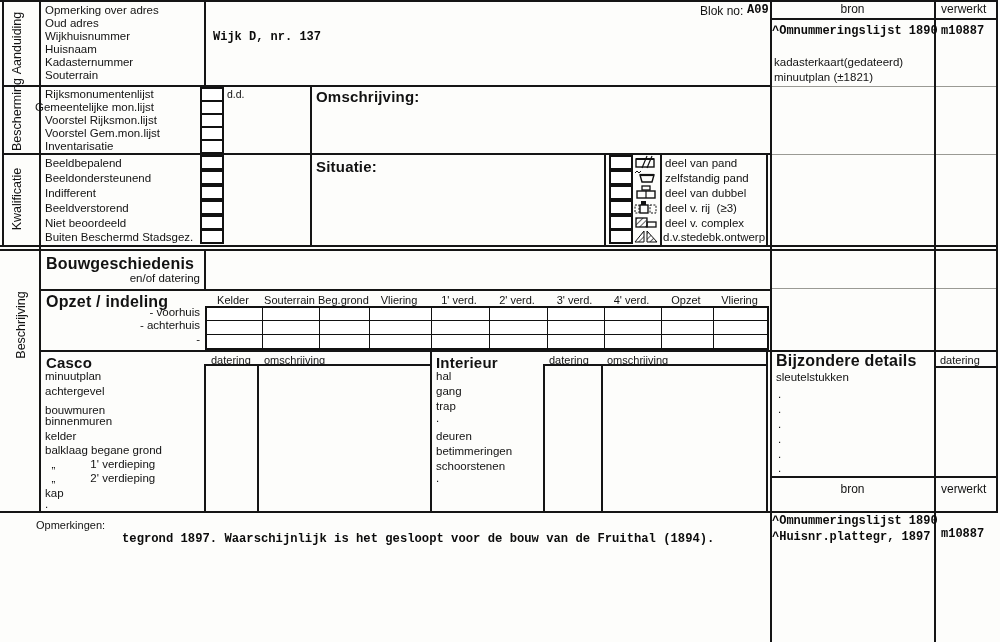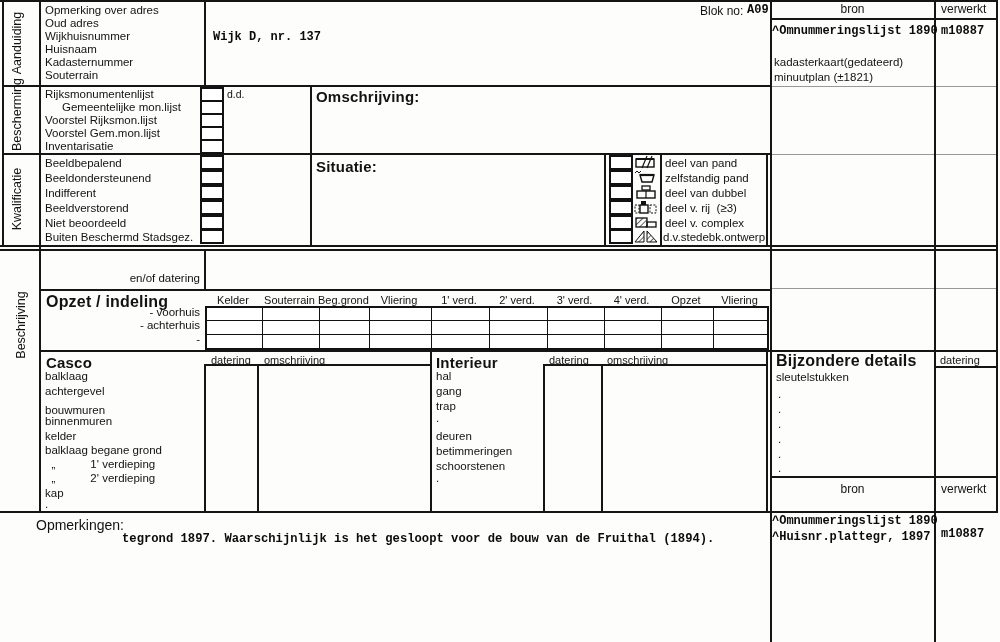--- a/index.html
+++ b/index.html
@@ -95,21 +95,21 @@
 
   <div class="p" style="left:771px;top:3px;width:163px;text-align:center;font-size:12px">bron</div>
   <div class="p" style="left:941px;top:3px;font-size:12px">verwerkt</div>
   <div class="tw" style="left:772px;top:25px">^Omnummeringslijst 1890</div>
   <div class="tw" style="left:941px;top:25px">m10887</div>
   <div class="p" style="left:774px;top:56px">kadasterkaart(gedateerd)</div>
   <div class="p" style="left:774px;top:71px">minuutplan (±1821)</div>
 
   <div class="vlabel" style="left:10px;top:151px;width:64px">Bescherming</div>
   <div class="p" style="left:45px;top:88px">Rijksmonumentenlijst</div>
-  <div class="p" style="left:62px;top:101px">Gemeentelijke mon.lijst</div>
+  <div class="p" style="left:35px;top:101px">Gemeentelijke mon.lijst</div>
   <div class="p" style="left:45px;top:114px">Voorstel Rijksmon.lijst</div>
   <div class="p" style="left:45px;top:127px">Voorstel Gem.mon.lijst</div>
   <div class="p" style="left:45px;top:140px">Inventarisatie</div>
   <div class="cb" style="left:200px;top:87px"></div>
   <div class="cb" style="left:200px;top:100px"></div>
   <div class="cb" style="left:200px;top:113px"></div>
   <div class="cb" style="left:200px;top:126px"></div>
   <div class="cb" style="left:200px;top:139px"></div>
   <div class="sm" style="left:227px;top:88px">d.d.</div>
   <div class="h" style="left:316px;top:88px">Omschrijving:</div>
@@ -169,20 +169,21 @@
 
   <div class="p" style="left:665px;top:157px">deel van pand</div>
   <div class="p" style="left:665px;top:172px">zelfstandig pand</div>
   <div class="p" style="left:665px;top:187px">deel van dubbel</div>
   <div class="p" style="left:665px;top:202px">deel v. rij  (≥3)</div>
   <div class="p" style="left:665px;top:217px">deel v. complex</div>
   <div class="p" style="left:663px;top:231px">d.v.stedebk.ontwerp</div>
 
   <div class="vlabel" style="left:14px;top:398px;width:146px">Beschrijving</div>
 
+  <div class="h" style="left:46px;top:255px;font-size:16px">Bouwgeschiedenis</div>
   <div class="rt" style="left:80px;top:272px;width:120px">en/of datering</div>
 
   <div class="h" style="left:46px;top:293px;font-size:16px">Opzet / indeling</div>
   <div class="rt" style="left:100px;top:306px;width:100px">- voorhuis</div>
   <div class="rt" style="left:100px;top:319px;width:100px">- achterhuis</div>
   <div class="rt" style="left:100px;top:333px;width:100px">-</div>
 
   <div class="opzet-head" style="left:205px;top:294px;width:562px">
     <span style="width:56px">Kelder</span>
     <span style="width:57px">Souterrain</span>
@@ -224,21 +225,21 @@
       <i class="cell"></i>
       <i class="cell"></i>
       <i class="cell"></i>
       <i class="cell"></i>
       <i class="cell"></i>
   </div>
 
   <div class="h" style="left:46px;top:354px">Casco</div>
   <div class="sm" style="left:211px;top:354px;font-size:11px">datering</div>
   <div class="sm" style="left:264px;top:354px;font-size:11px">omschrijving</div>
-  <div class="p rowlabel" style="left:45px;top:370px">balklaag</div>
+  <div class="p rowlabel" style="left:45px;top:370px">minuutplan</div>
   <div class="p rowlabel" style="left:45px;top:385px">achtergevel</div>
   <div class="p rowlabel" style="left:45px;top:404px">bouwmuren</div>
   <div class="p rowlabel" style="left:45px;top:415px">binnenmuren</div>
   <div class="p rowlabel" style="left:45px;top:430px">kelder</div>
   <div class="p rowlabel" style="left:45px;top:444px">balklaag begane grond</div>
   <div class="p rowlabel" style="left:45px;top:458px">  „           1' verdieping</div>
   <div class="p rowlabel" style="left:45px;top:472px">  „           2' verdieping</div>
   <div class="p rowlabel" style="left:45px;top:487px">kap</div>
   <div class="p rowlabel" style="left:45px;top:498px">.</div>
 
@@ -263,16 +264,16 @@
   <div class="p" style="left:778px;top:433px">.</div>
   <div class="p" style="left:778px;top:448px">.</div>
   <div class="p" style="left:778px;top:462px">.</div>
 
   <div class="p" style="left:771px;top:483px;width:163px;text-align:center;font-size:12px">bron</div>
   <div class="p" style="left:941px;top:483px;font-size:12px">verwerkt</div>
   <div class="tw" style="left:772px;top:515px">^Omnummeringslijst 1890</div>
   <div class="tw" style="left:772px;top:531px">^Huisnr.plattegr, 1897</div>
   <div class="tw" style="left:941px;top:528px">m10887</div>
 
-  <div class="p" style="left:36px;top:519px;font-size:14px">Opmerkingen:</div>
+  <div class="p" style="left:36px;top:519px;font-size:11px">Opmerkingen:</div>
   <div class="tw" style="left:122px;top:533px;font-size:12.2px">tegrond 1897. Waarschijnlijk is het gesloopt voor de bouw van de Fruithal (1894).</div>
 
 </div>
 
 </body></html>

